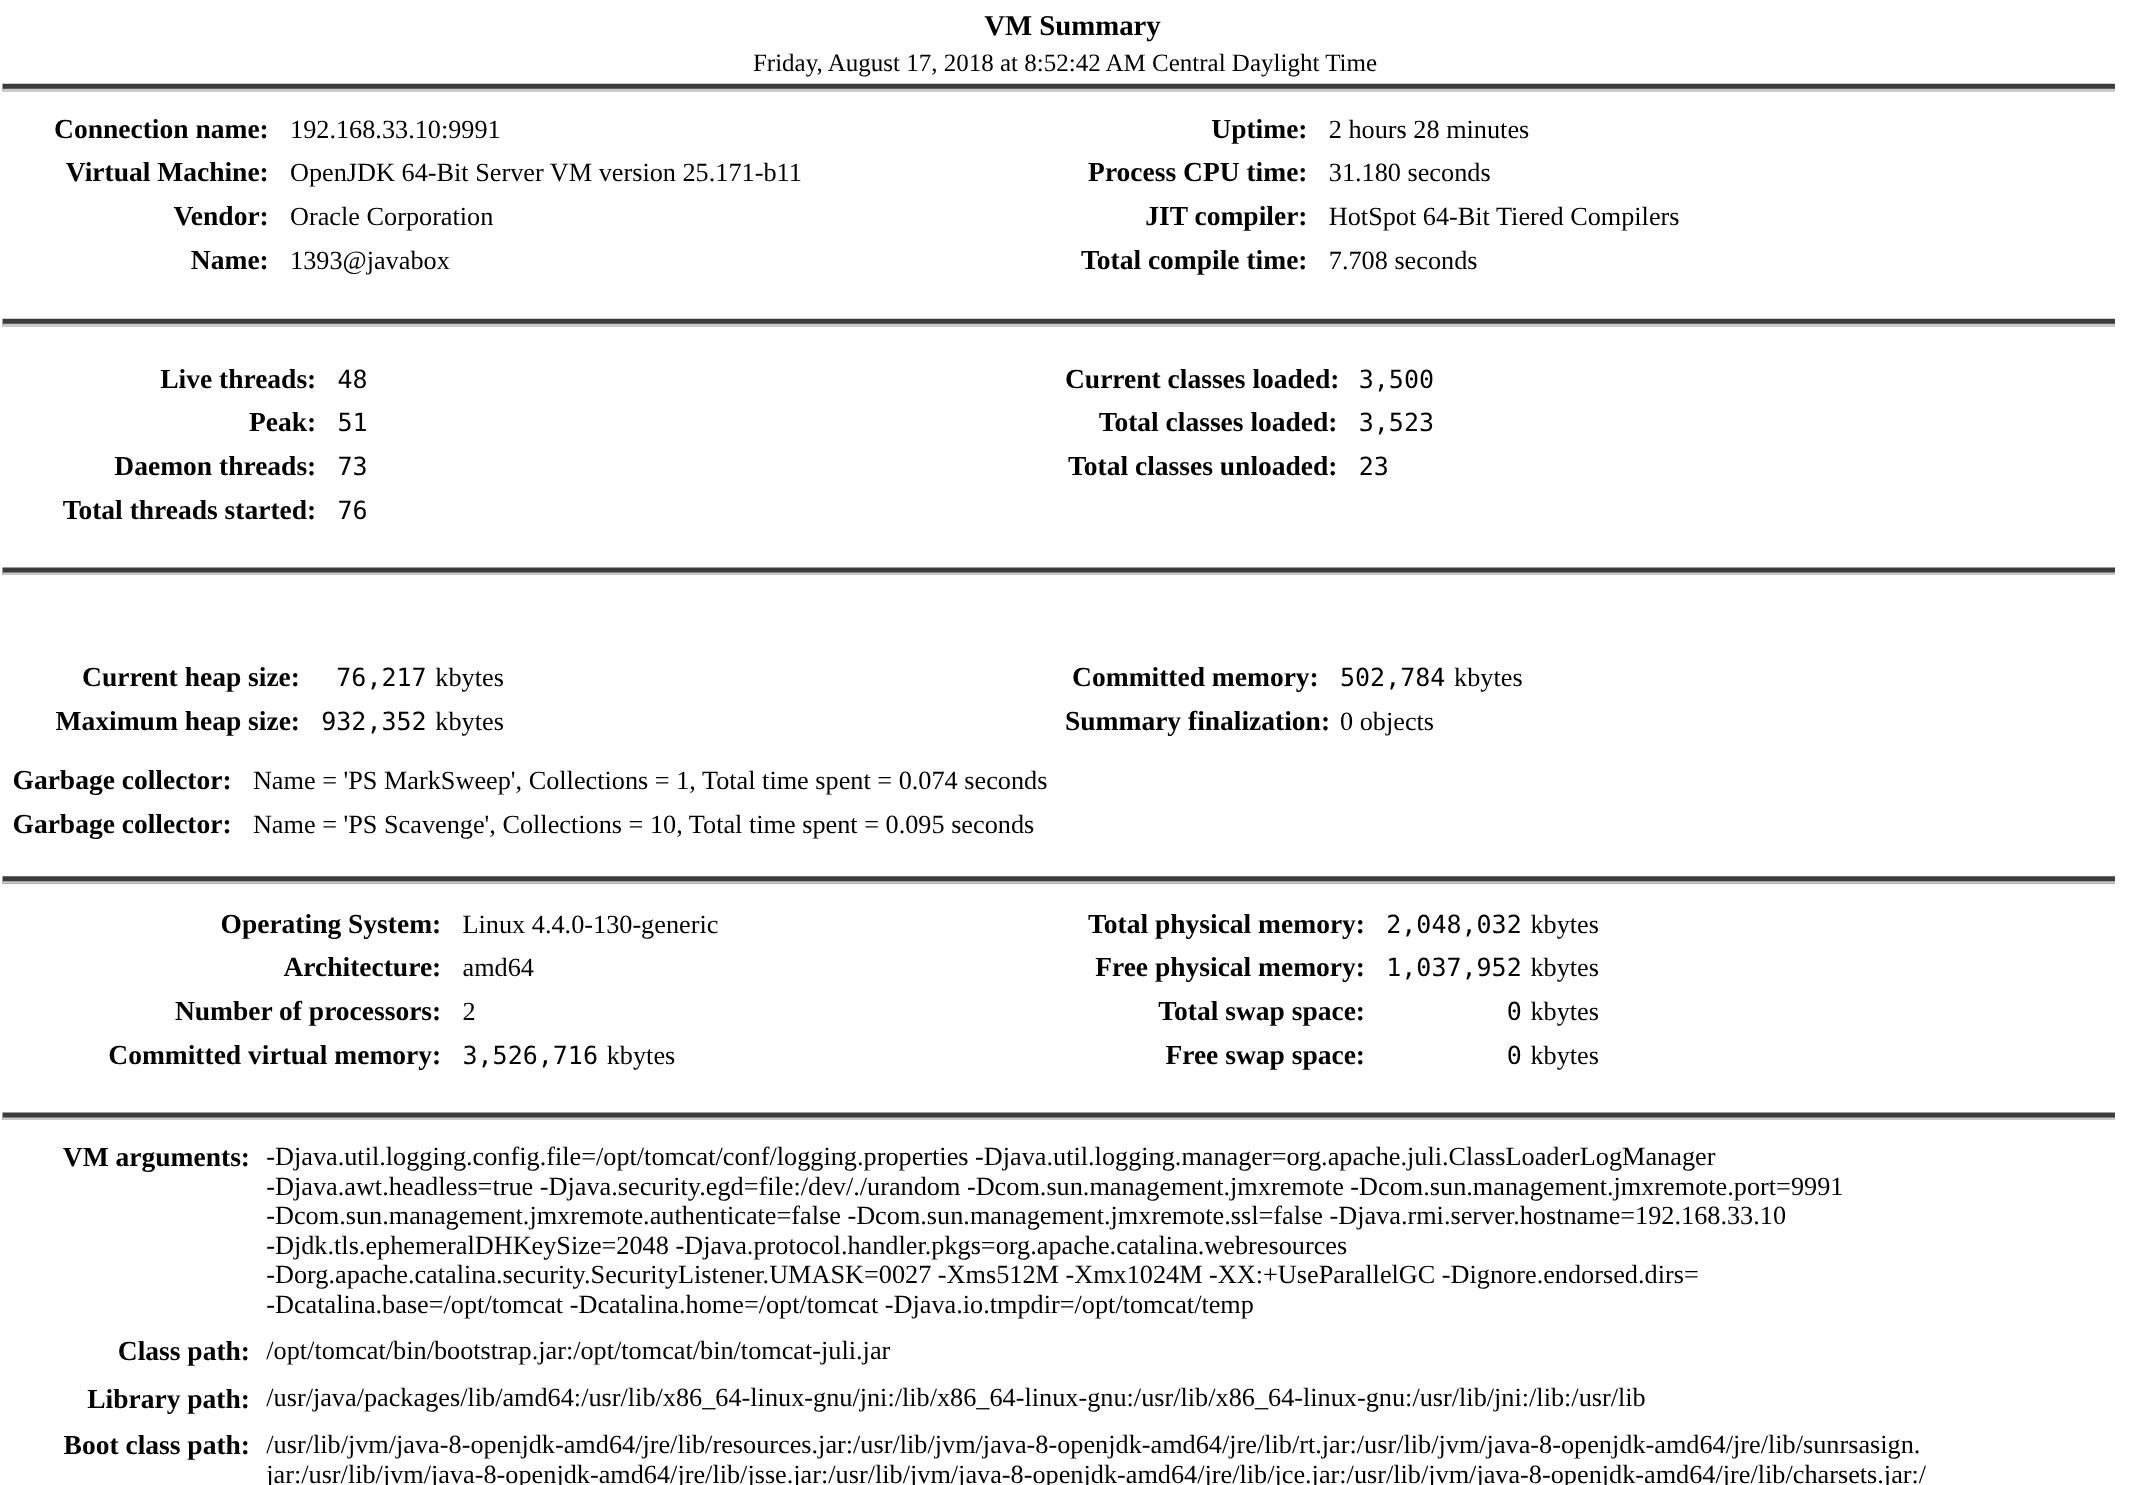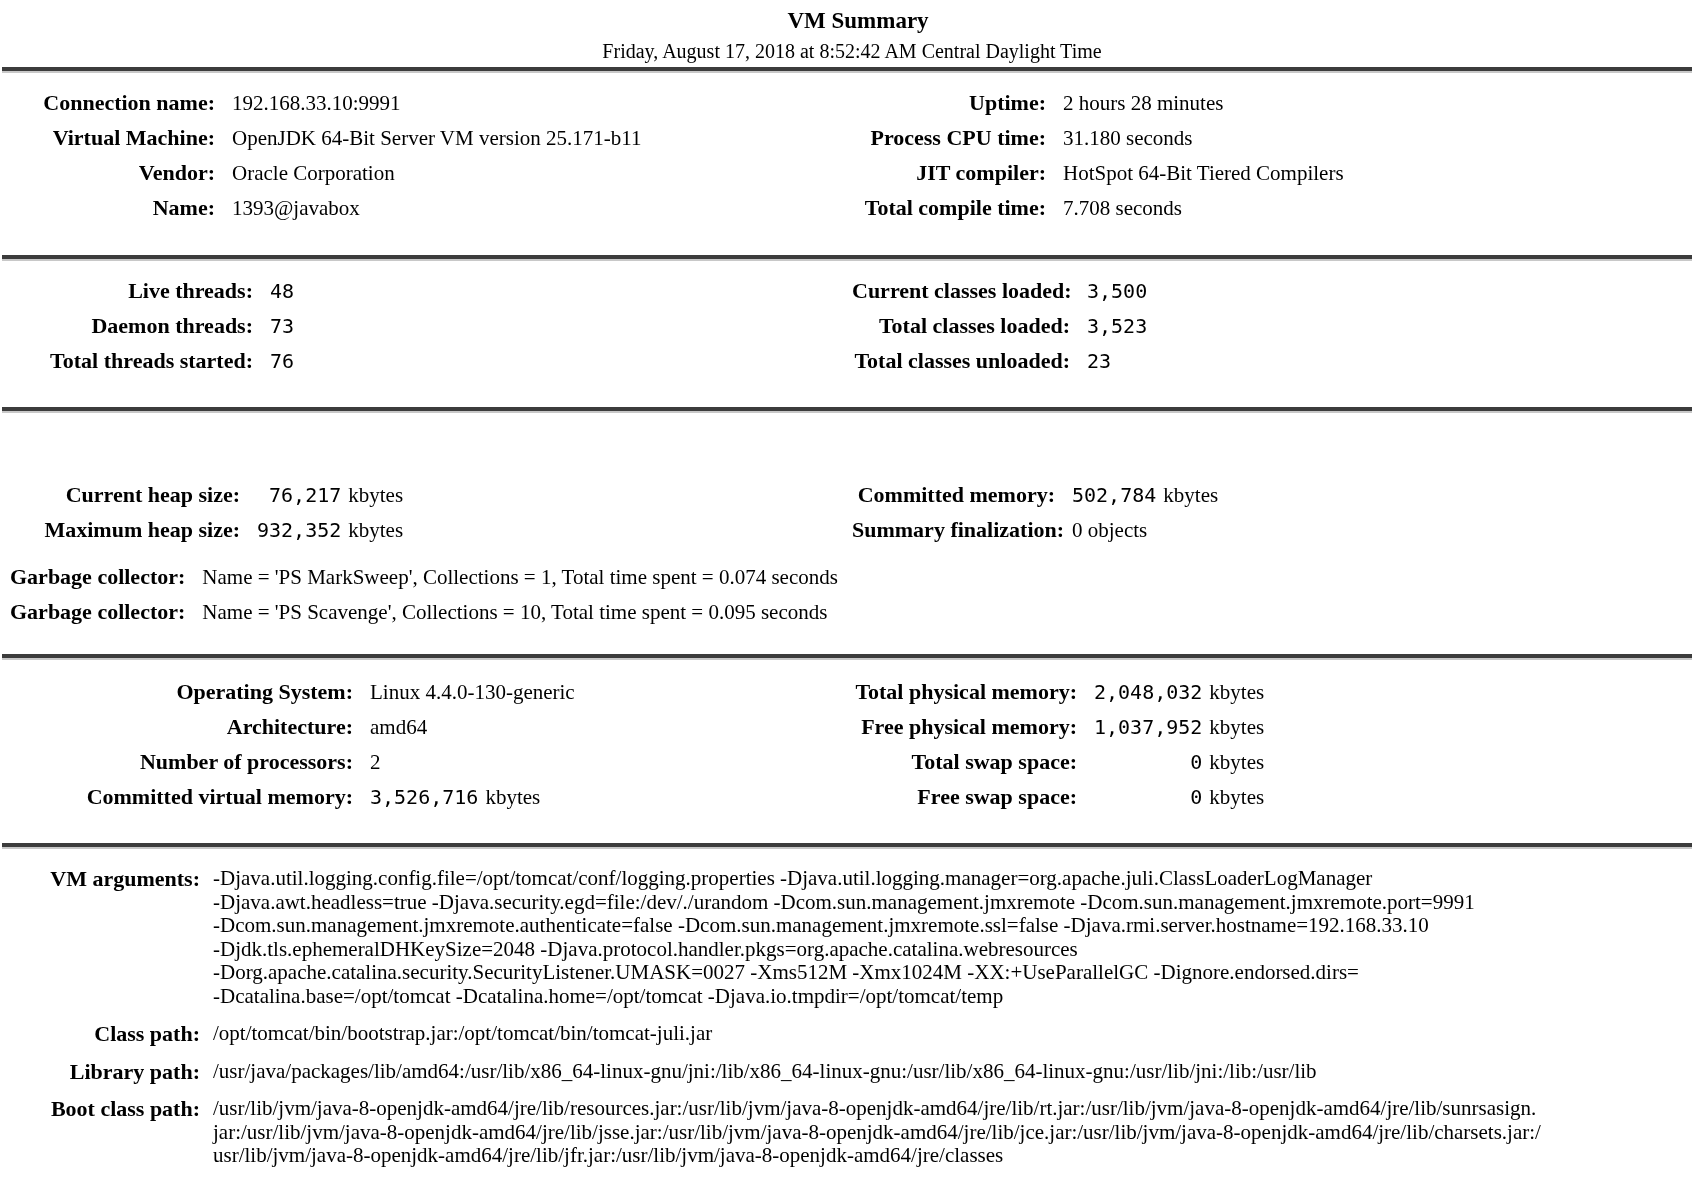--- a/index.html
+++ b/index.html
@@ -23,23 +23,23 @@
   .lbl  { display:inline-block; text-align:right; font-weight:bold; font-size:22px; }
   .w215{width:215px}.w253{width:253px}.w240{width:240px}.w353{width:353px}
   .w194{width:194px}.w218{width:218px}.w203{width:203px}.w225{width:225px}
   .val  { margin-left:13px; font-size:21px; }
   .mono { font-family:"DejaVu Sans Mono", monospace; font-size:20px; }
   .num5 { display:inline-block; width:5ch; }
   .num7 { display:inline-block; width:7ch; text-align:right; }
   .num9 { display:inline-block; width:9ch; text-align:right; }
   .unit { font-family:"Liberation Serif", serif; font-size:21px; margin-left:7px; }
   .sec1 { padding:12px 0 30px; }
-  .sec2 { padding:12px 0 29px; }
+  .sec2 { padding:12px 0 29px;margin-top:12px; }
   .sec3 { padding:16px 0 25px;margin-top:48px; }
-  .sec4 { padding:14px 0 29px; }
+  .sec4 { padding:14px 0 29px;gap:15px; }
   .sec5 { padding:18px 0 10px; }
   .gcgap { height:12px; }
   .gc-row .lbl { text-align:left; margin-left:10px; width:auto; }
   .prow { display:flex; align-items:flex-start; margin-top:14px; }
   .prow:first-child { margin-top:0; }
   .prow .lbl { width:200px; flex:0 0 200px; line-height:23.5px; }
   .pval {
     margin-left:13px; font-size:21px; line-height:23.5px;
     white-space:pre-wrap; word-break:break-all; flex:1; min-width:0;
   }
@@ -95,20 +95,24 @@
 
 <div class="divider"></div>
 
 <div class="sec2 cols">
   <div class="col">
     <div class="row">
       <span class="lbl w253">Live threads:</span>
       <span class="val mono">48</span>
     </div>
     <div class="row">
+      <span class="lbl w253">Peak:</span>
+      <span class="val mono">51</span>
+    </div>
+    <div class="row">
       <span class="lbl w253">Daemon threads:</span>
       <span class="val mono">73</span>
     </div>
     <div class="row">
       <span class="lbl w253">Total threads started:</span>
       <span class="val mono">76</span>
     </div>
   </div>
   <div class="col">
     <div class="row">

